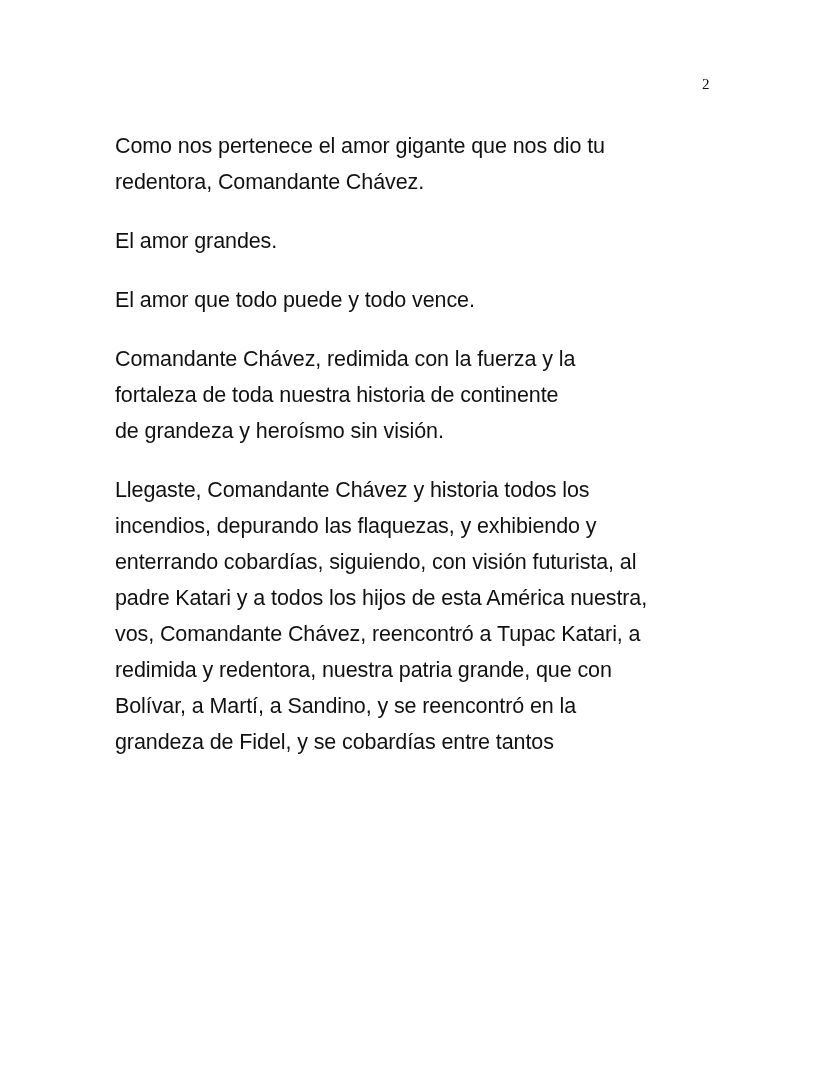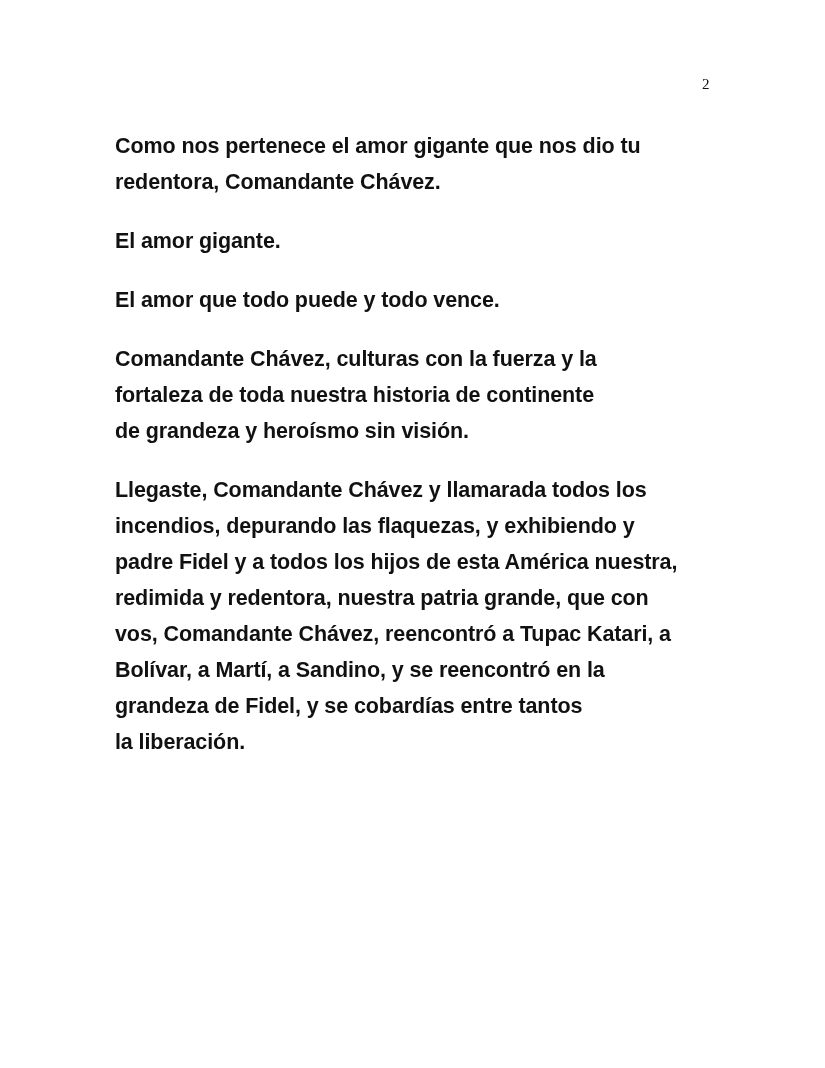--- a/index.html
+++ b/index.html
@@ -32,21 +32,20 @@
     .body-text {
       position: absolute;
       left: 115px;
       top: 128px;
       width: 640px;
       font-family: "Liberation Sans", sans-serif;
       font-size: 21.5px;
       line-height: 36px;
       color: #111111;
       letter-spacing: -0.1px;
-      font-weight: bold;
     }
     .paragraph {
       margin: 0 0 23px 0;
     }
     .line {
       display: block;
       white-space: nowrap;
     }
   </style>
 </head>
@@ -54,34 +53,34 @@
 
 <div class="page">
   <div class="page-number">2</div>
 
   <div class="body-text">
     <p class="paragraph">
       <span class="line">Como nos pertenece el amor gigante que nos dio tu</span>
       <span class="line">redentora, Comandante Chávez.</span>
     </p>
     <p class="paragraph">
-      <span class="line">El amor gigante.</span>
+      <span class="line">El amor grandes.</span>
     </p>
     <p class="paragraph">
       <span class="line">El amor que todo puede y todo vence.</span>
     </p>
     <p class="paragraph">
-      <span class="line">Comandante Chávez, culturas con la fuerza y la</span>
+      <span class="line">Comandante Chávez, redimida con la fuerza y la</span>
       <span class="line">fortaleza de toda nuestra historia de continente</span>
       <span class="line">de grandeza y heroísmo sin visión.</span>
     </p>
     <p class="paragraph">
-      <span class="line">Llegaste, Comandante Chávez y llamarada todos los</span>
+      <span class="line">Llegaste, Comandante Chávez y historia todos los</span>
       <span class="line">incendios, depurando las flaquezas, y exhibiendo y</span>
-      <span class="line">padre Fidel y a todos los hijos de esta América nuestra,</span>
+      <span class="line">enterrando cobardías, siguiendo, con visión futurista, al</span>
+      <span class="line">padre Katari y a todos los hijos de esta América nuestra,</span>
+      <span class="line">vos, Comandante Chávez, reencontró a Tupac Katari, a</span>
       <span class="line">redimida y redentora, nuestra patria grande, que con</span>
-      <span class="line">vos, Comandante Chávez, reencontró a Tupac Katari, a</span>
       <span class="line">Bolívar, a Martí, a Sandino, y se reencontró en la</span>
       <span class="line">grandeza de Fidel, y se cobardías entre tantos</span>
-      <span class="line">la liberación.</span>
     </p>
   </div>
 </div>
 
 </body></html>

